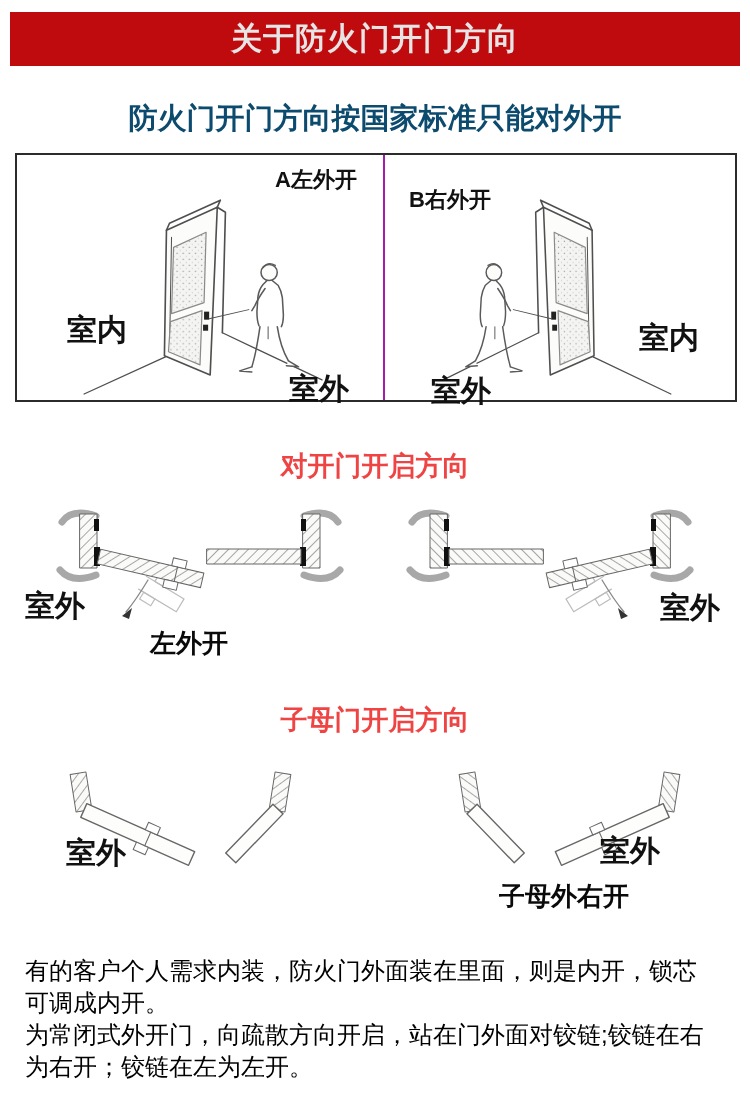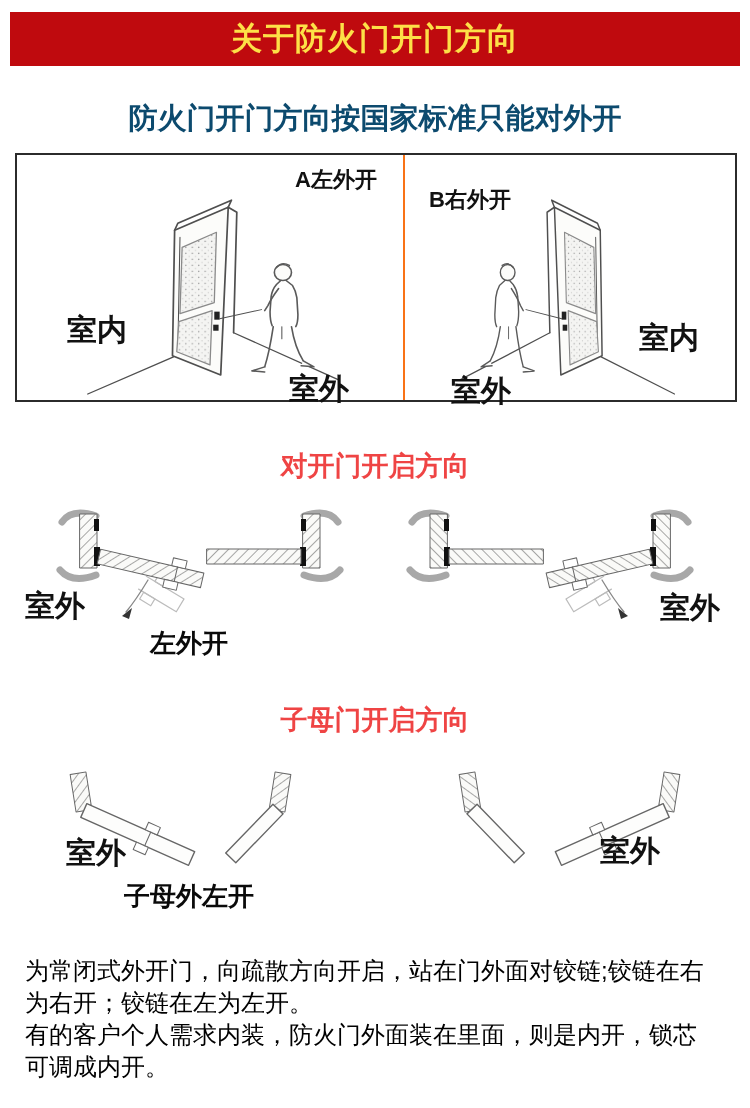--- a/index.html
+++ b/index.html
@@ -1,26 +1,26 @@
 <!DOCTYPE html>
 <html><head>
 <meta charset="utf-8">
 <style>
   html,body{margin:0;padding:0;background:#fff;}
   .page{position:relative;width:750px;height:1108px;background:#ffffff;overflow:hidden;
         font-family:"Liberation Sans","DejaVu Sans",sans-serif;color:#000;}
   .banner{position:absolute;left:10px;top:12px;width:730px;height:54px;background:#bf0a0e;
           display:flex;align-items:center;justify-content:center;}
-  .banner span{color:#fde047;font-size:31px;font-weight:700;letter-spacing:1px;}
+  .banner span{color:#e5e5e5;font-size:31px;font-weight:700;letter-spacing:1px;}
   .subtitle{position:absolute;left:0;top:99px;width:100%;text-align:center;
             font-size:29px;font-weight:700;color:#0c4a6e;}
   .dir-box{position:absolute;left:15px;top:153px;width:718px;height:245px;
            border:2px solid #2b2b2b;display:flex;}
   .cell{position:relative;height:100%;}
-  .cell-a{width:366px;border-right:2px solid #f97316;padding-left:20px;}
+  .cell-a{width:366px;border-right:2px solid #a21caf;}
   .cell-b{flex:1;}
   .cell svg,.half svg{position:absolute;left:0;top:0;width:100%;height:100%;}
   .lbl{position:absolute;font-weight:700;color:#111;white-space:nowrap;}
   .lbl-panel{font-size:22px;}
   .lbl-room{font-size:30px;}
   .a-title{right:26px;top:10px;}
   .b-title{left:24px;top:10px;margin-top:20px;}
   .a-indoor{left:50px;top:155px;}
   .a-outdoor{left:272px;top:214px;}
   .b-indoor{right:36px;top:163px;}
@@ -185,28 +185,28 @@
             <rect x="145" y="53" width="13" height="8" fill="#fff" stroke="#666"></rect>
             <line x1="154" y1="38" x2="154" y2="53" stroke="#666"></line>
           </g>
 
           <g transform="rotate(134 278 44)">
             <rect x="278" y="37" width="68" height="14" fill="#fdfdfc" stroke="#666" stroke-width="1.4"></rect>
           </g>
         </g>
       </svg>
       <div class="lbl lbl-room out-ml">室外</div>
-      <div class="cap cap-mc">子母外左开</div>
     </div>
     <div class="half">
       <svg viewBox="0 0 375 160" preserveAspectRatio="none">
         <use href="#mc-scene" transform="translate(375,0) scale(-1,1)"></use>
       </svg>
       <div class="lbl lbl-room out-mr">室外</div>
+      <div class="cap cap-mc">子母外右开</div>
     </div>
   </div>
 
   <div class="notes">
+    <p>有的客户个人需求内装，防火门外面装在里面，则是内开，锁芯可调成内开。</p>
     <p>为常闭式外开门，向疏散方向开启，站在门外面对铰链;铰链在右为右开；铰链在左为左开。</p>
-    <p>有的客户个人需求内装，防火门外面装在里面，则是内开，锁芯可调成内开。</p>
   </div>
 
 </div>
 
 </body></html>

